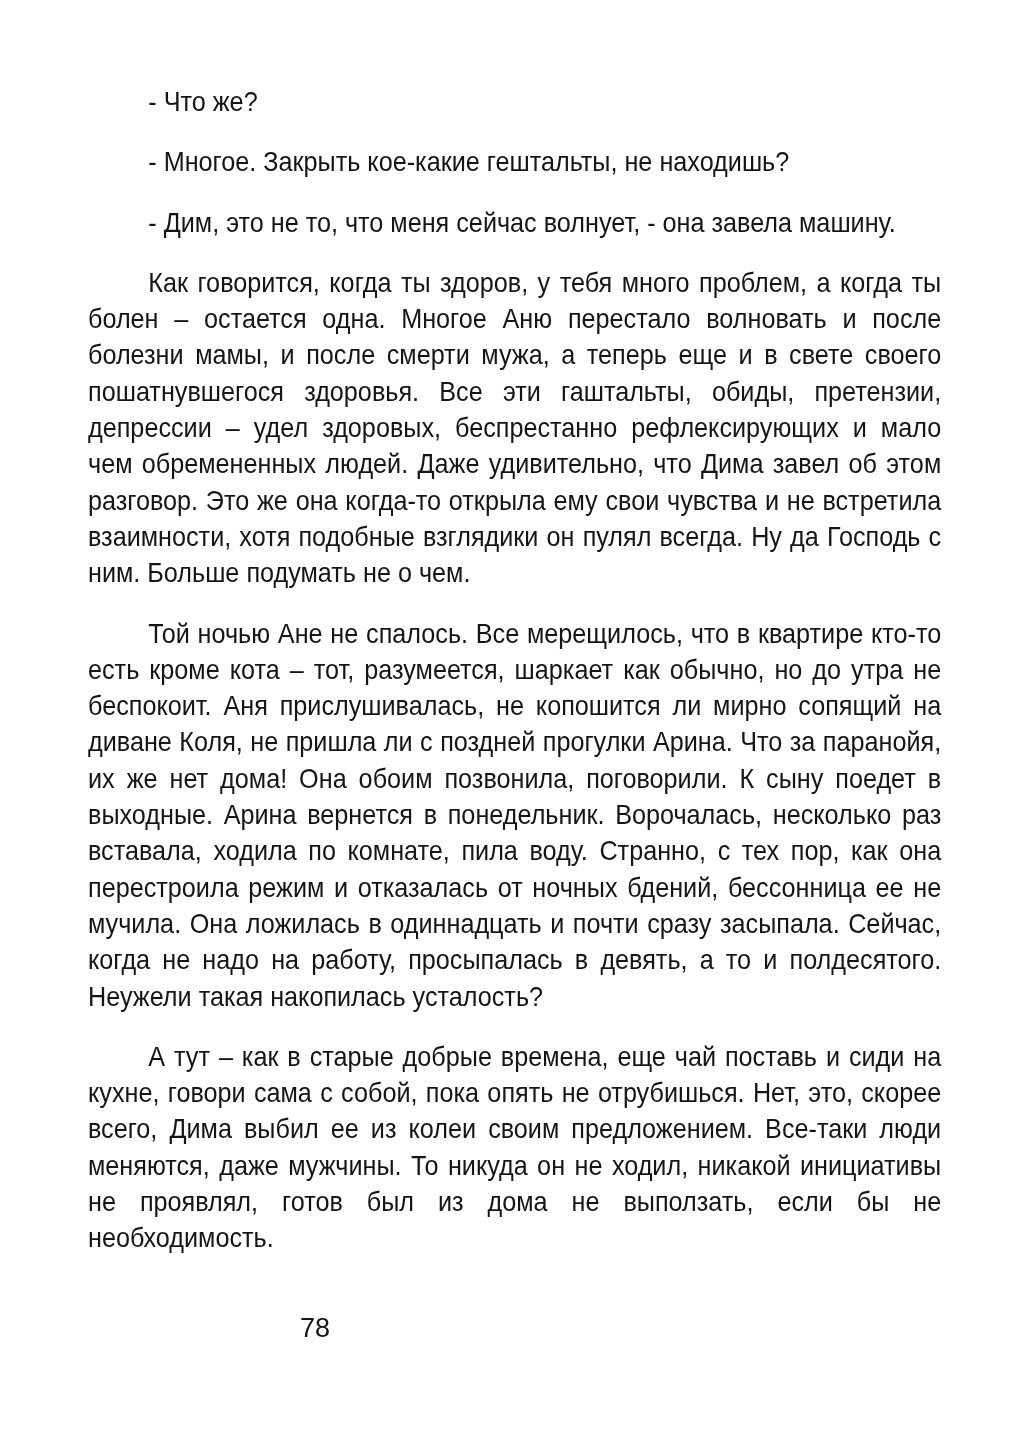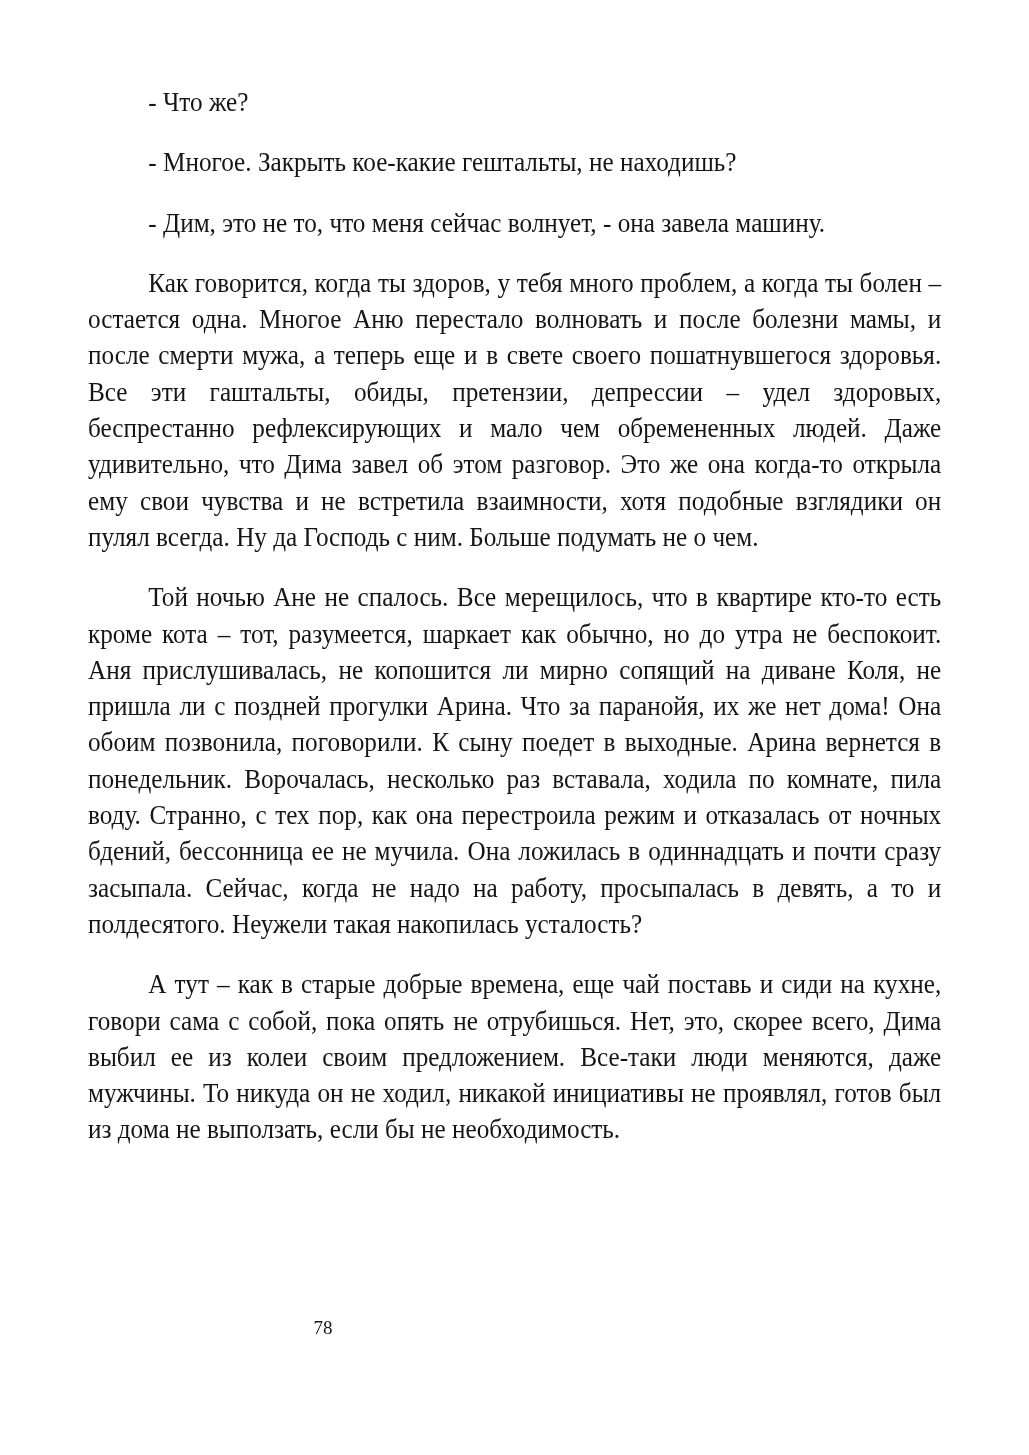--- a/index.html
+++ b/index.html
@@ -6,21 +6,21 @@
     margin: 0;
     padding: 0;
     background: #ffffff;
   }
   .page {
     position: relative;
     width: 1029px;
     height: 1455px;
     background: #ffffff;
     overflow: hidden;
-    font-family: Liberation Serif, serif;
+    font-family: Liberation Sans, sans-serif;
     color: #151515;
   }
   
   .text-block {
     position: absolute;
     left: 88px;
     top: 84px;
     width: 948px;
     transform: scaleX(0.9);
     transform-origin: 0 0;
@@ -29,24 +29,24 @@
     text-align: justify;
     text-justify: inter-word;
   }
   .para {
     margin: 0 0 24px 0;
     text-indent: 67px; 
   }
   .page-number {
     position: absolute;
     top: 1310px;
-    left: 283px;
+    left: 275px;
     width: 80px;
     text-align: center;
-    font-size: 19px;
+    font-size: 27px;
     line-height: 36px;
   }
 </style>
 </head>
 <body>
 
 <div class="page">
   <div class="text-block">
     <p class="para">- Что же?</p>
     <p class="para">- Многое. Закрыть кое-какие гештальты, не находишь?</p>

